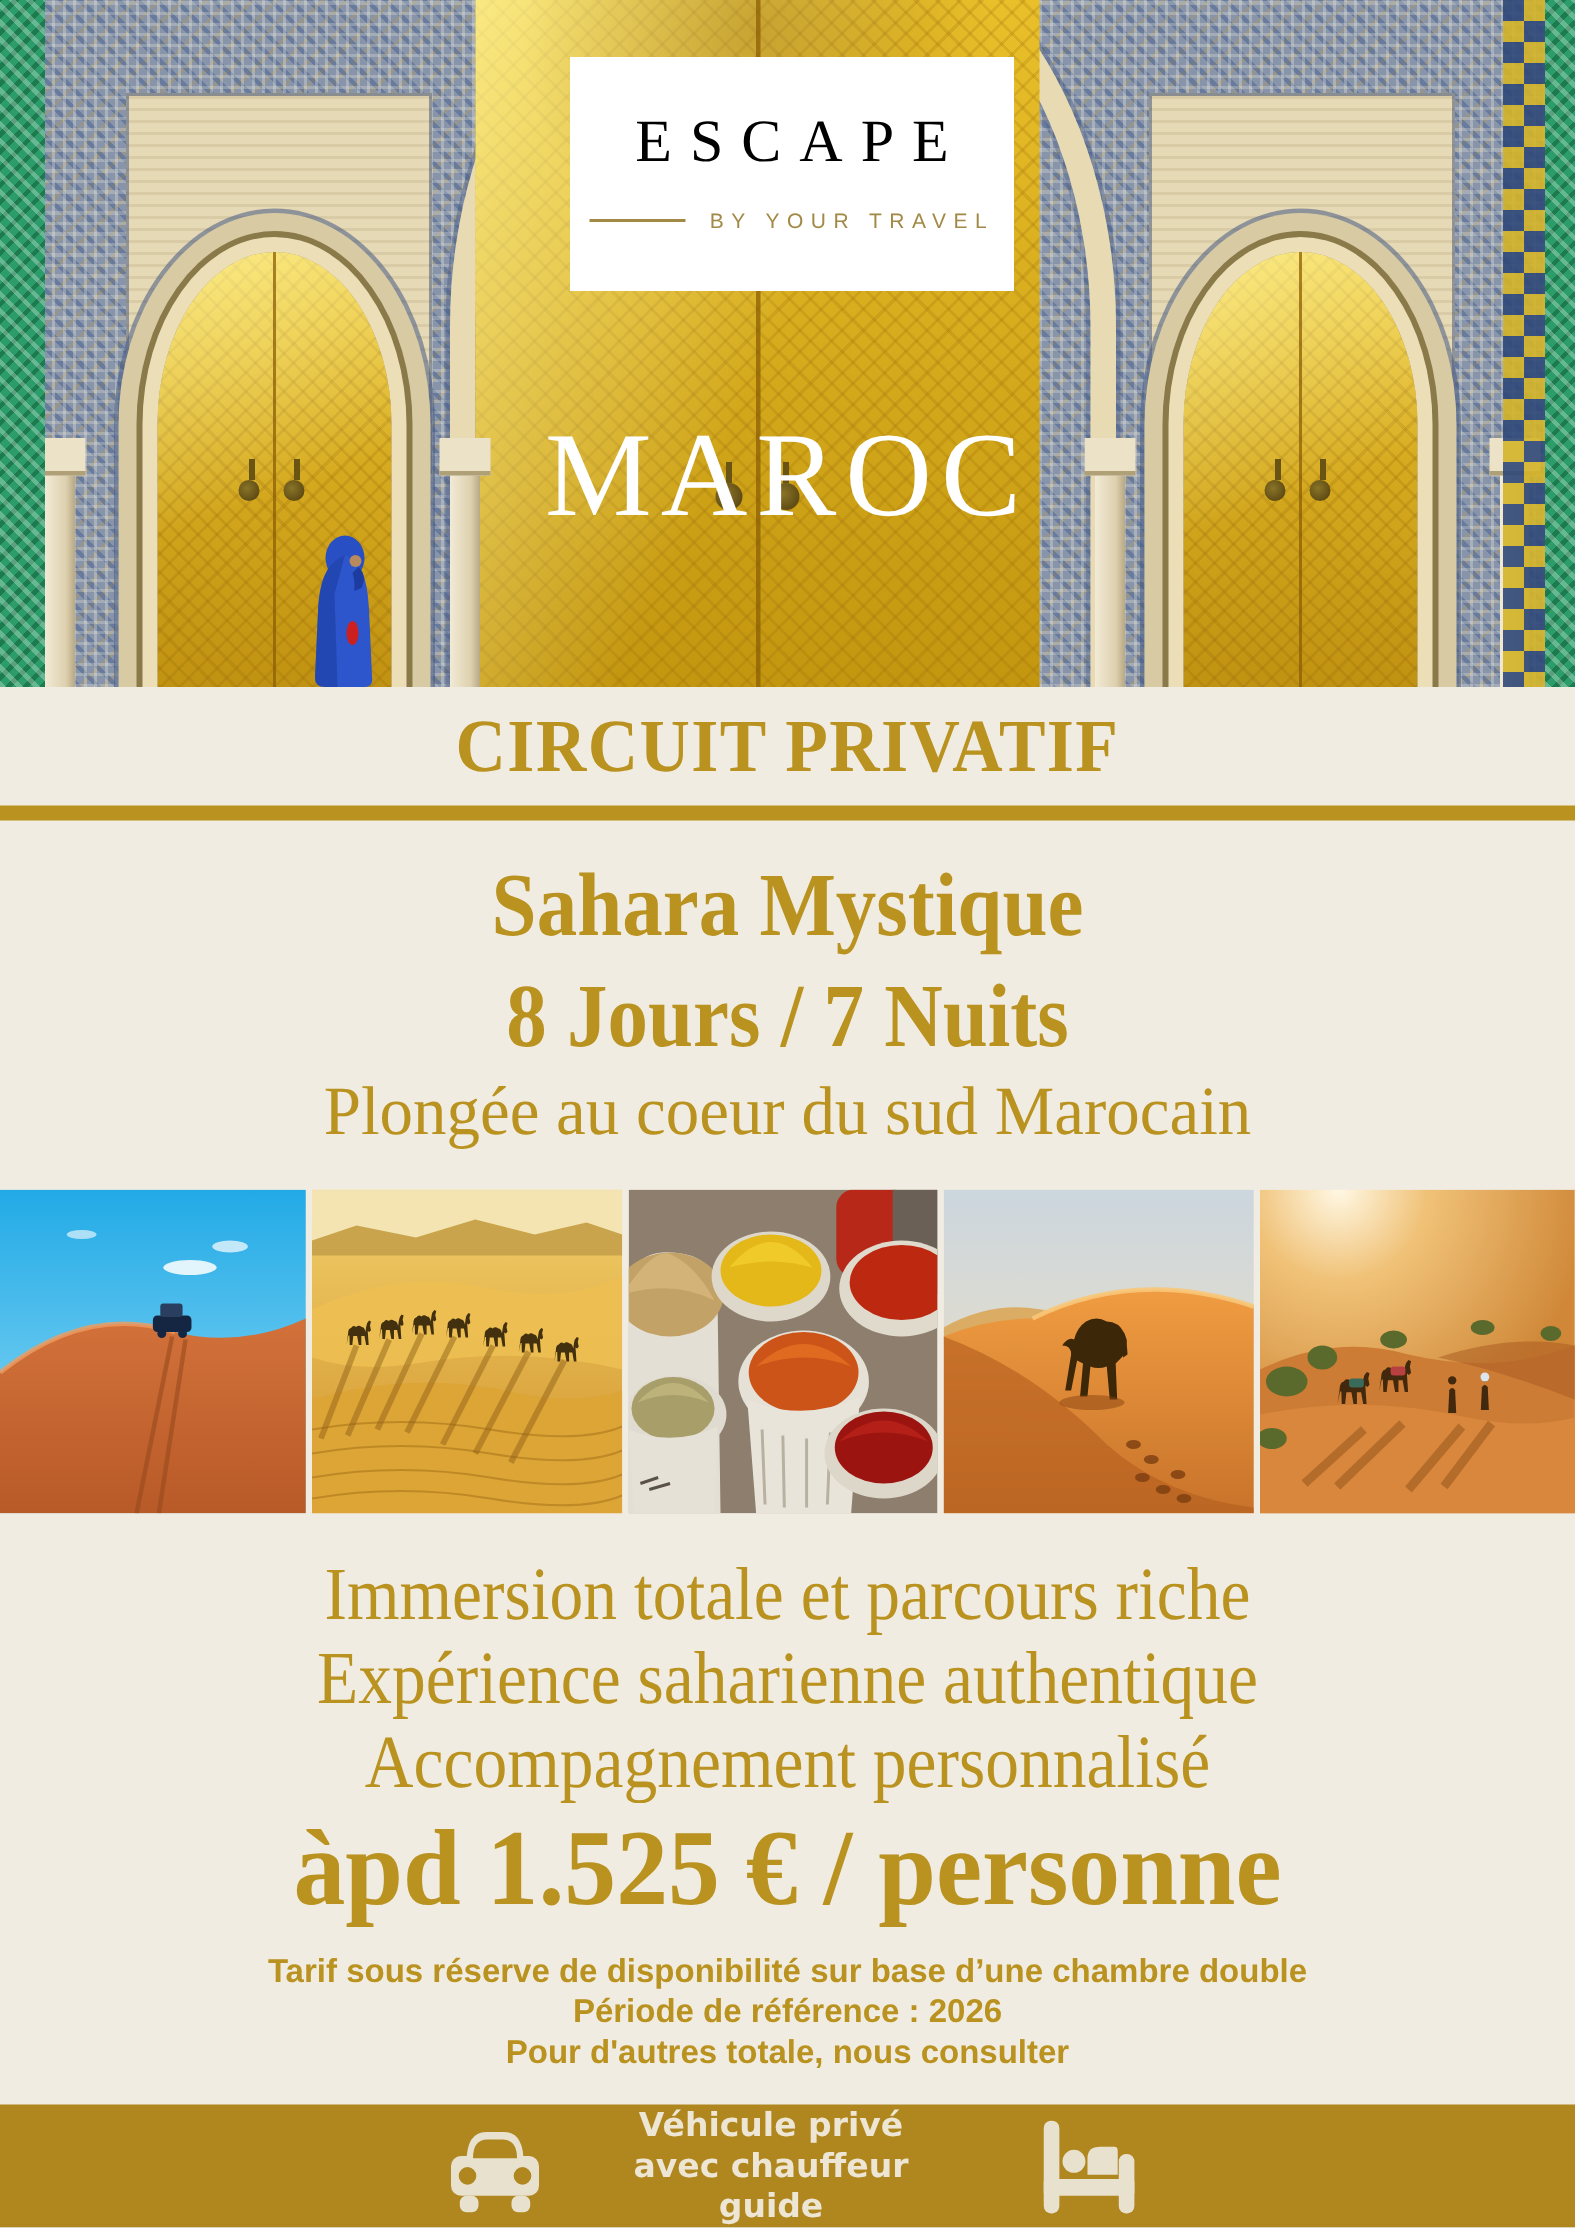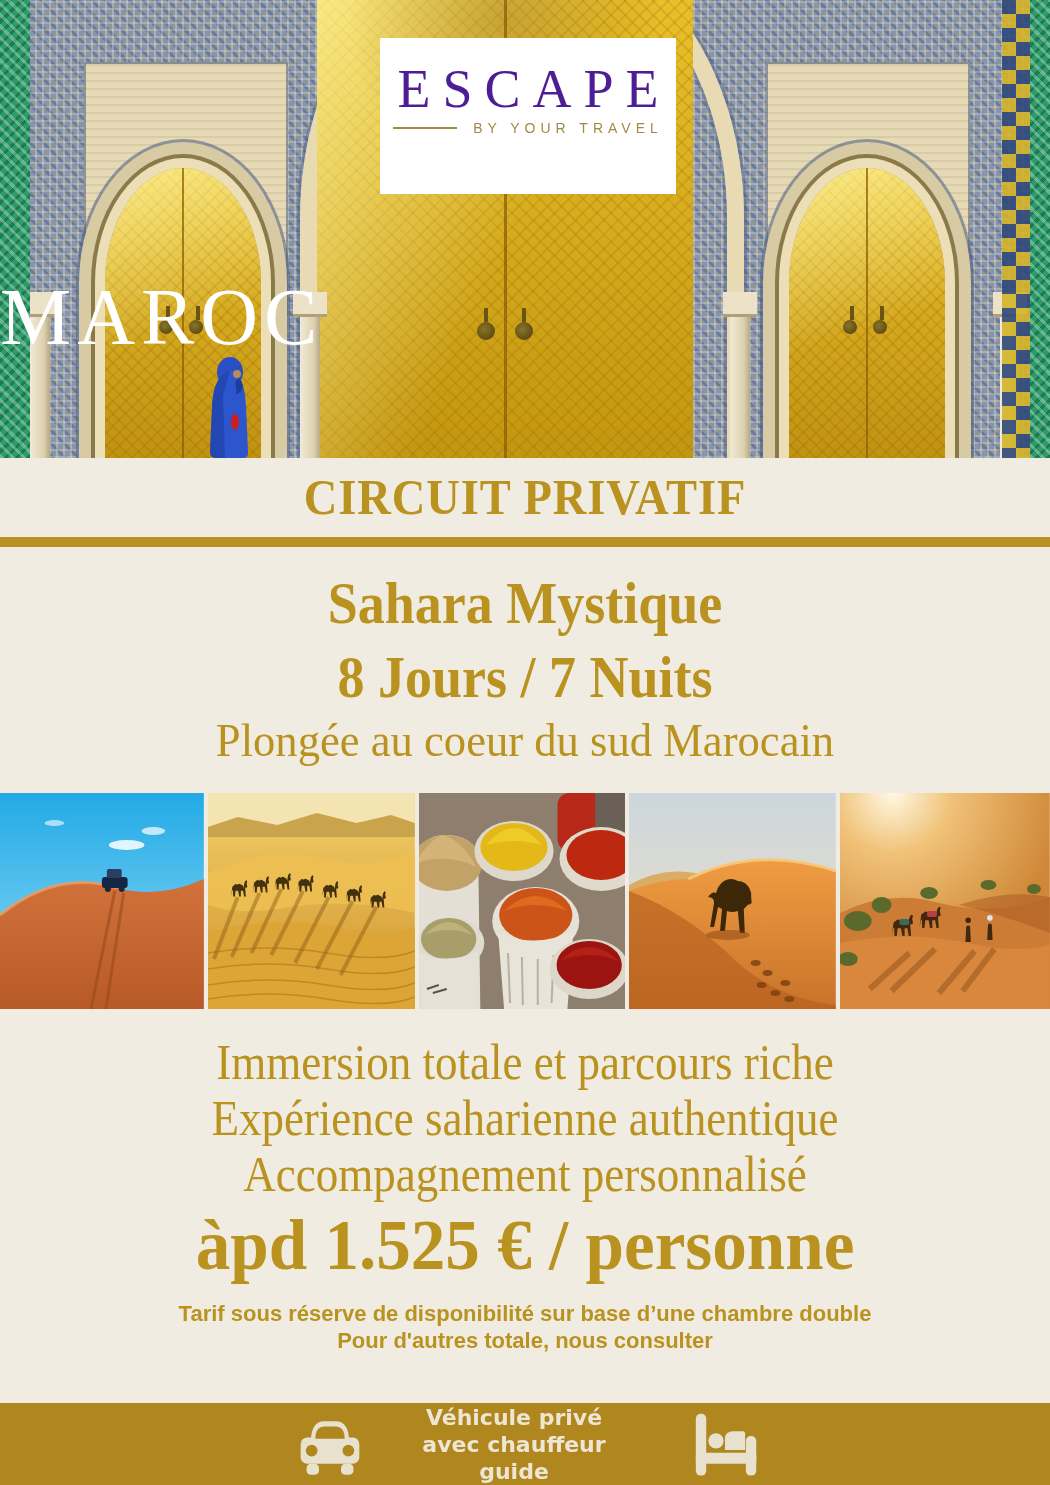--- a/index.html
+++ b/index.html
@@ -53,26 +53,26 @@
   .col1{left:30px;} .col2{left:300px;} .col3{left:730px;} .col4{left:1000px;}
   .edge-green{position:absolute;top:0;height:458px;background-color:#2c9c6a;
         background-image:
           repeating-linear-gradient(45deg, rgba(255,255,255,.28) 0 3px, transparent 3px 8px),
           repeating-linear-gradient(-45deg, rgba(0,60,30,.35) 0 3px, transparent 3px 8px);}
   .edge-green.l{left:0;width:30px;} .edge-green.r{right:0;width:20px;}
   .tile-band{position:absolute;right:20px;top:0;width:28px;height:458px;
         background:repeating-conic-gradient(#d4b428 0% 25%, #2e4878 25% 50%);
         background-size:28px 28px;opacity:.9;}
   .person{position:absolute;left:203px;top:356px;width:52px;height:102px;}
-  .hero-title{position:absolute;left:0;top:272px;width:1050px;text-align:left;
+  .hero-title{position:absolute;left:0;top:272px;width:1050px;text-align:center;
         color:#ffffff;font-size:80px;letter-spacing:6px;font-weight:400;}
   .logo-box{position:absolute;left:380px;top:38px;width:296px;height:156px;background:#ffffff;
         text-align:center;}
-  .logo-word{margin-top:20px;font-size:54px;letter-spacing:12px;text-indent:12px;color:#4c1d95;}
-  .logo-tagline{display:flex;align-items:center;justify-content:center;gap:16px;}
+  .logo-word{margin-top:32px;font-size:40px;letter-spacing:12px;text-indent:12px;color:#000000;}
+  .logo-tagline{display:flex;align-items:center;justify-content:center;margin-top:22px;gap:16px;}
   .logo-rule{width:64px;height:2px;background:#a18a46;}
   .logo-sub{font-family:"Liberation Sans",sans-serif;font-size:14px;letter-spacing:5px;color:#a18a46;}
 
   
   .gold{color:#B9921F;}
   .circuit{position:absolute;left:0;top:468px;width:1050px;text-align:center;
         font-size:50px;font-weight:700;letter-spacing:1px;transform:scaleX(.93);}
   .divider{position:absolute;left:0;top:537px;width:1050px;height:10px;background:#B9921F;}
   .trip-title{position:absolute;left:0;top:566px;width:1050px;text-align:center;
         font-size:60px;font-weight:700;line-height:74px;transform:scaleX(.90);}
@@ -360,20 +360,21 @@
   <div class="benefits gold">
     <div>Immersion totale et parcours riche</div>
     <div>Expérience saharienne authentique</div>
     <div>Accompagnement personnalisé</div>
   </div>
 
   <div class="price gold">àpd 1.525 € / personne</div>
 
   <div class="fineprint gold">
     <div>Tarif sous réserve de disponibilité sur base d’une chambre double</div>
+    <div>Période de référence : 2026</div>
     <div>Pour d'autres totale, nous consulter</div>
   </div>
 
   <div class="footer">
     <div class="feature">
       <svg width="82" height="66" viewBox="0 0 100 90">
         <g fill="#E8E1CE">
           <path d="M24,42 Q24,14 42,14 L58,14 Q76,14 76,42 Z"></path>
           <rect x="10" y="36" width="80" height="36" rx="9"></rect>
           <rect x="18" y="72" width="17" height="15" rx="6"></rect>

